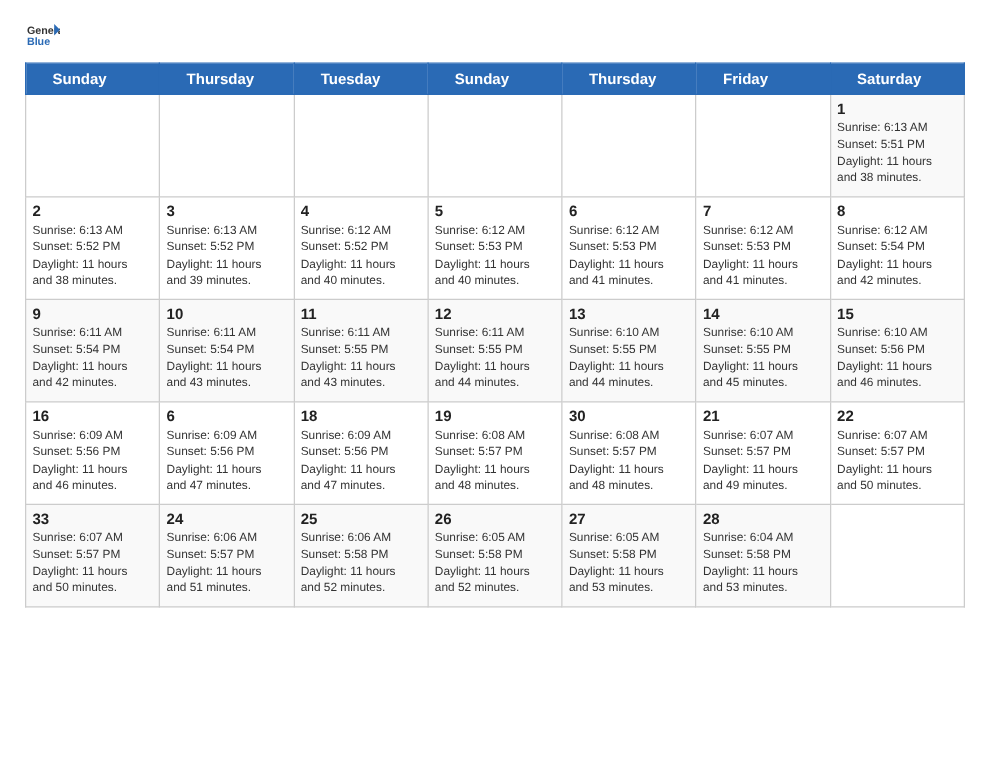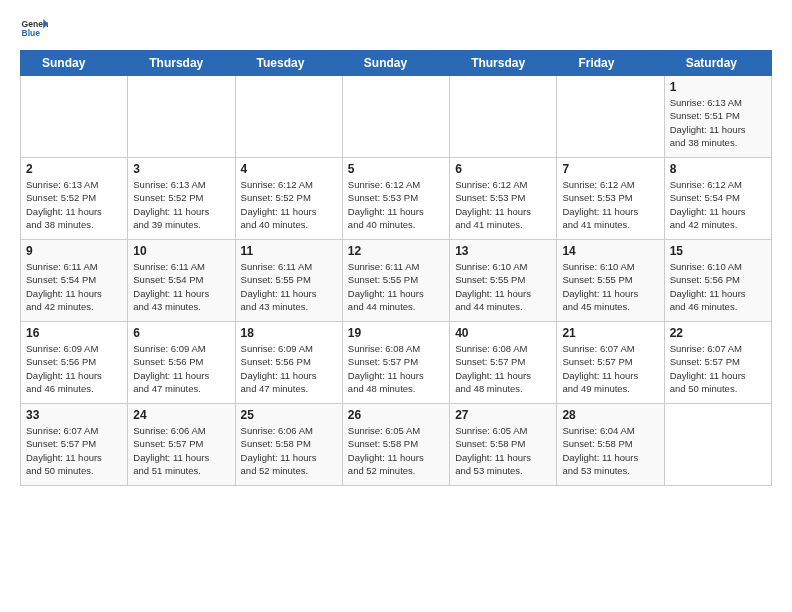--- a/index.html
+++ b/index.html
@@ -278,21 +278,21 @@
 and 47 minutes.</div>
           </td>
           <td>
             <span class="day-number">19</span>
             <div class="day-info" style="white-space: pre-line;">Sunrise: 6:08 AM
 Sunset: 5:57 PM
 Daylight: 11 hours
 and 48 minutes.</div>
           </td>
           <td>
-            <span class="day-number">40</span>
+            <span class="day-number">30</span>
             <div class="day-info" style="white-space: pre-line;">Sunrise: 6:08 AM
 Sunset: 5:57 PM
 Daylight: 11 hours
 and 48 minutes.</div>
           </td>
           <td>
             <span class="day-number">21</span>
             <div class="day-info" style="white-space: pre-line;">Sunrise: 6:07 AM
 Sunset: 5:57 PM
 Daylight: 11 hours

